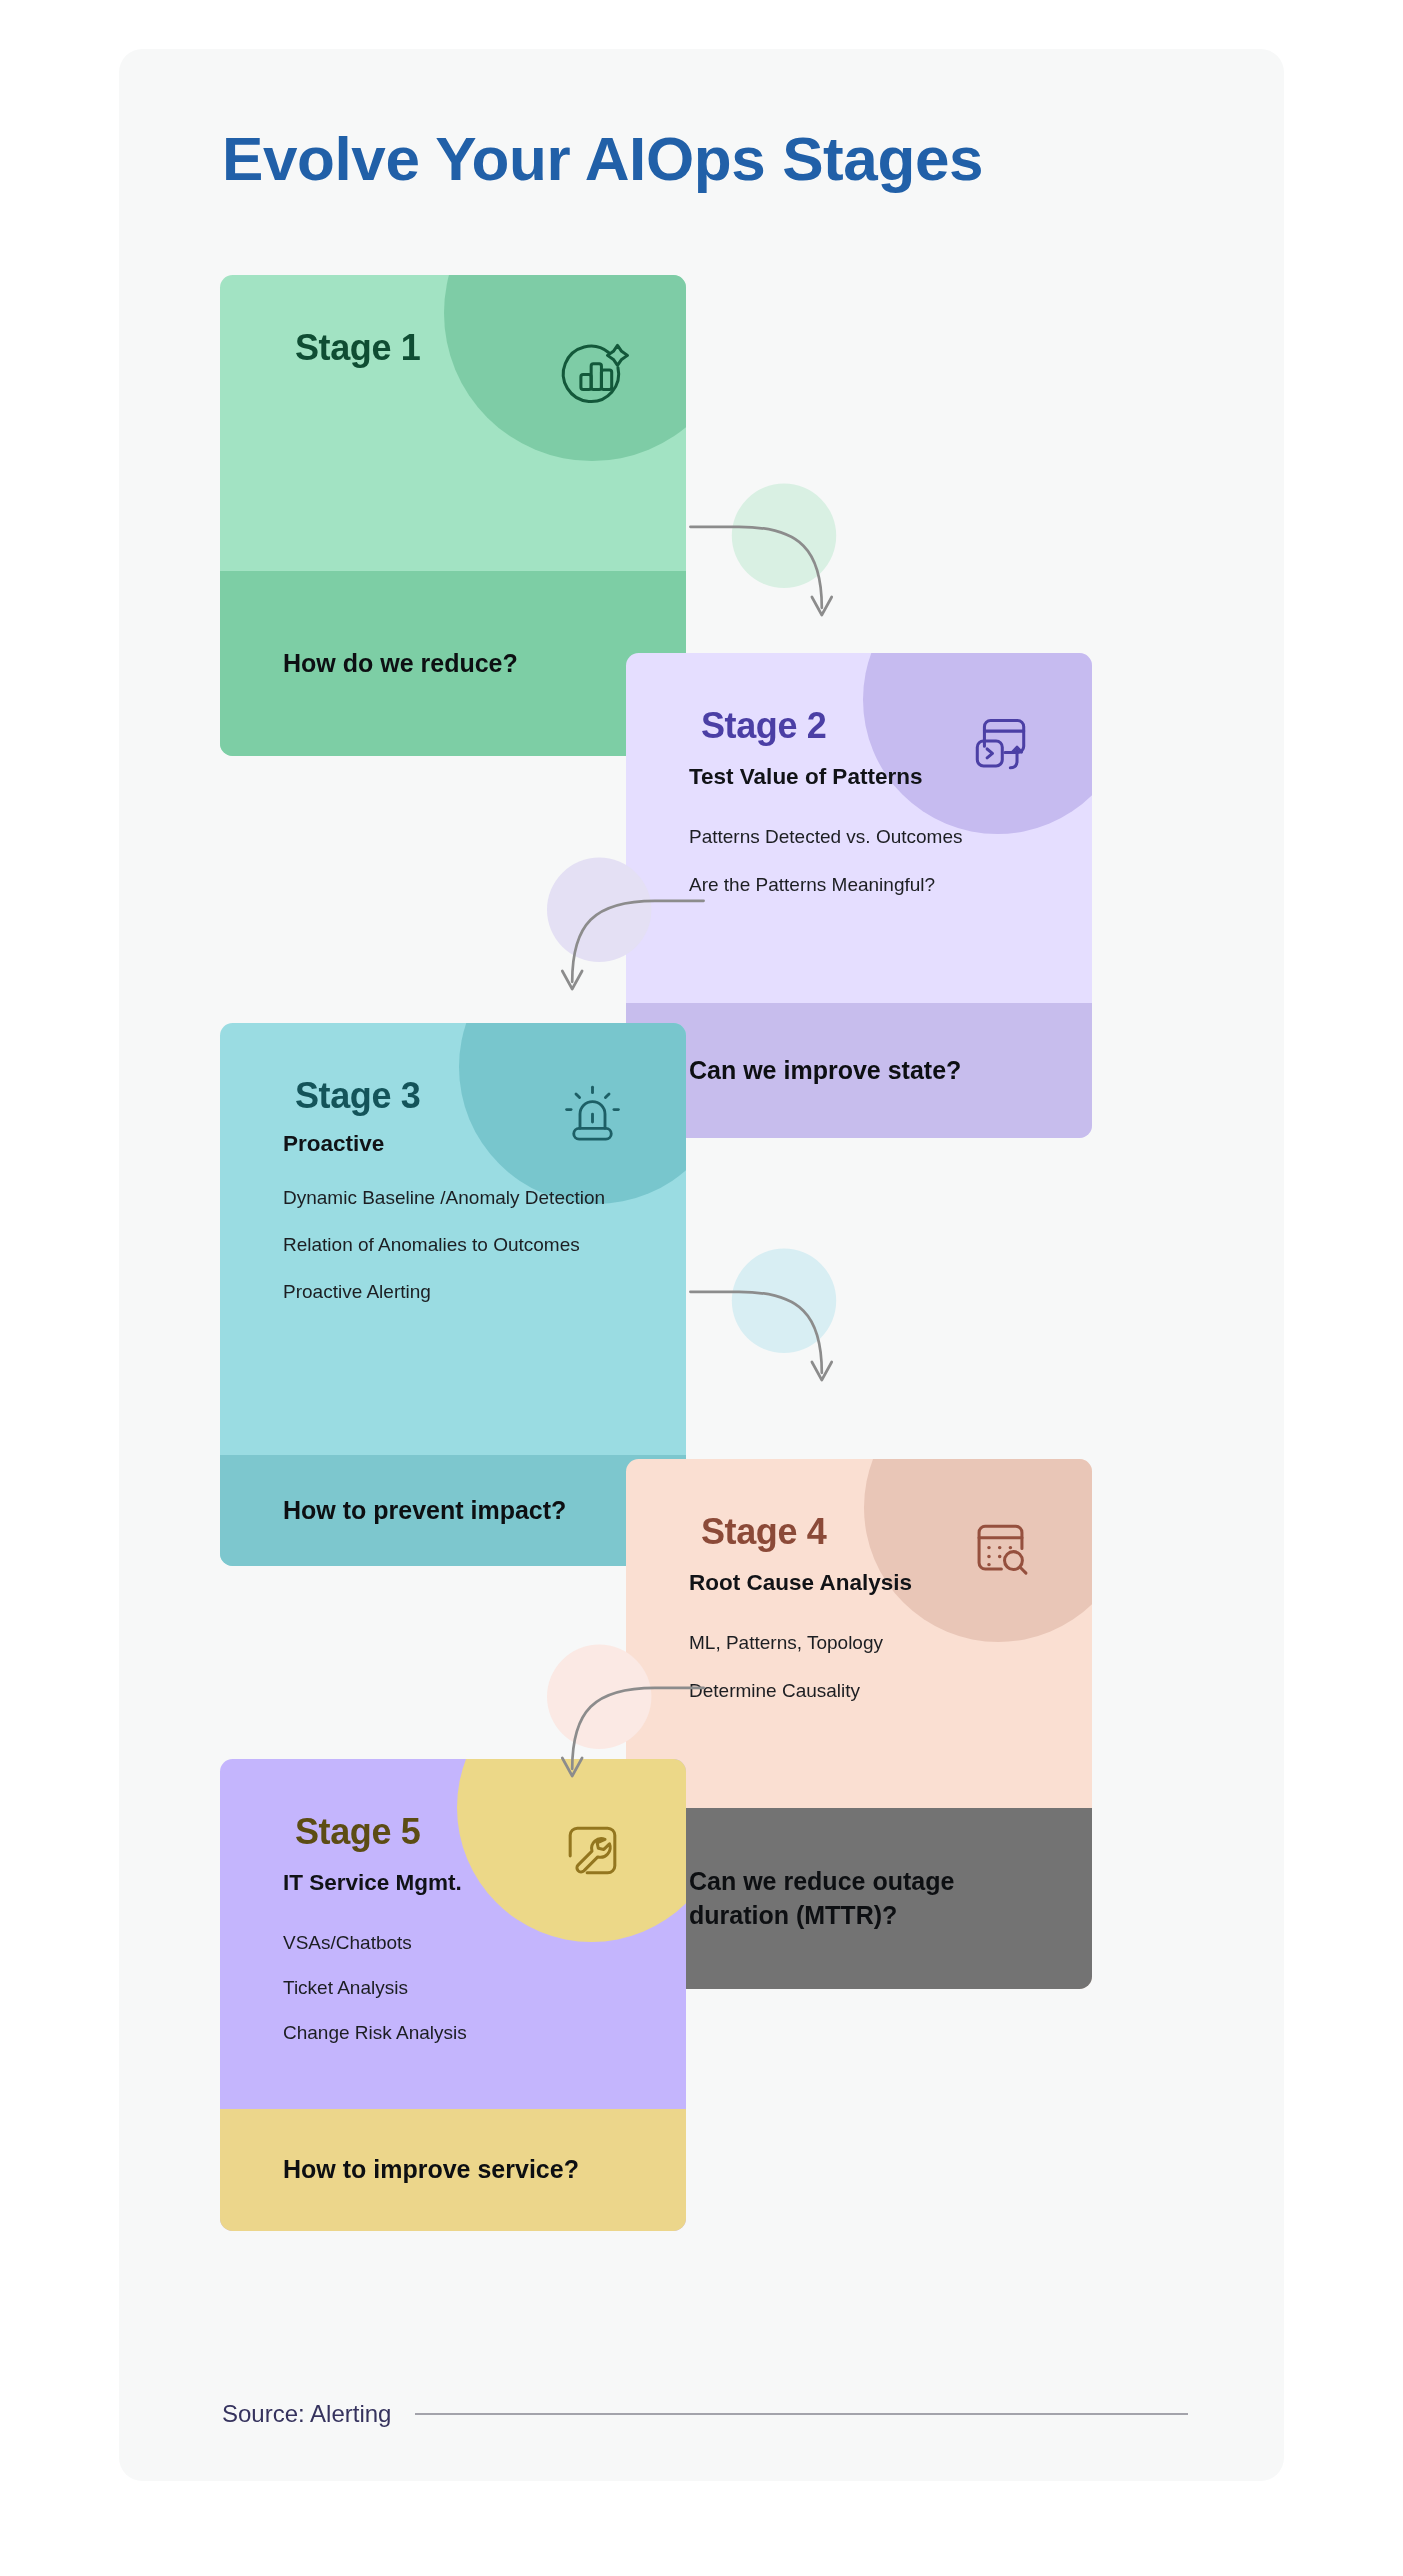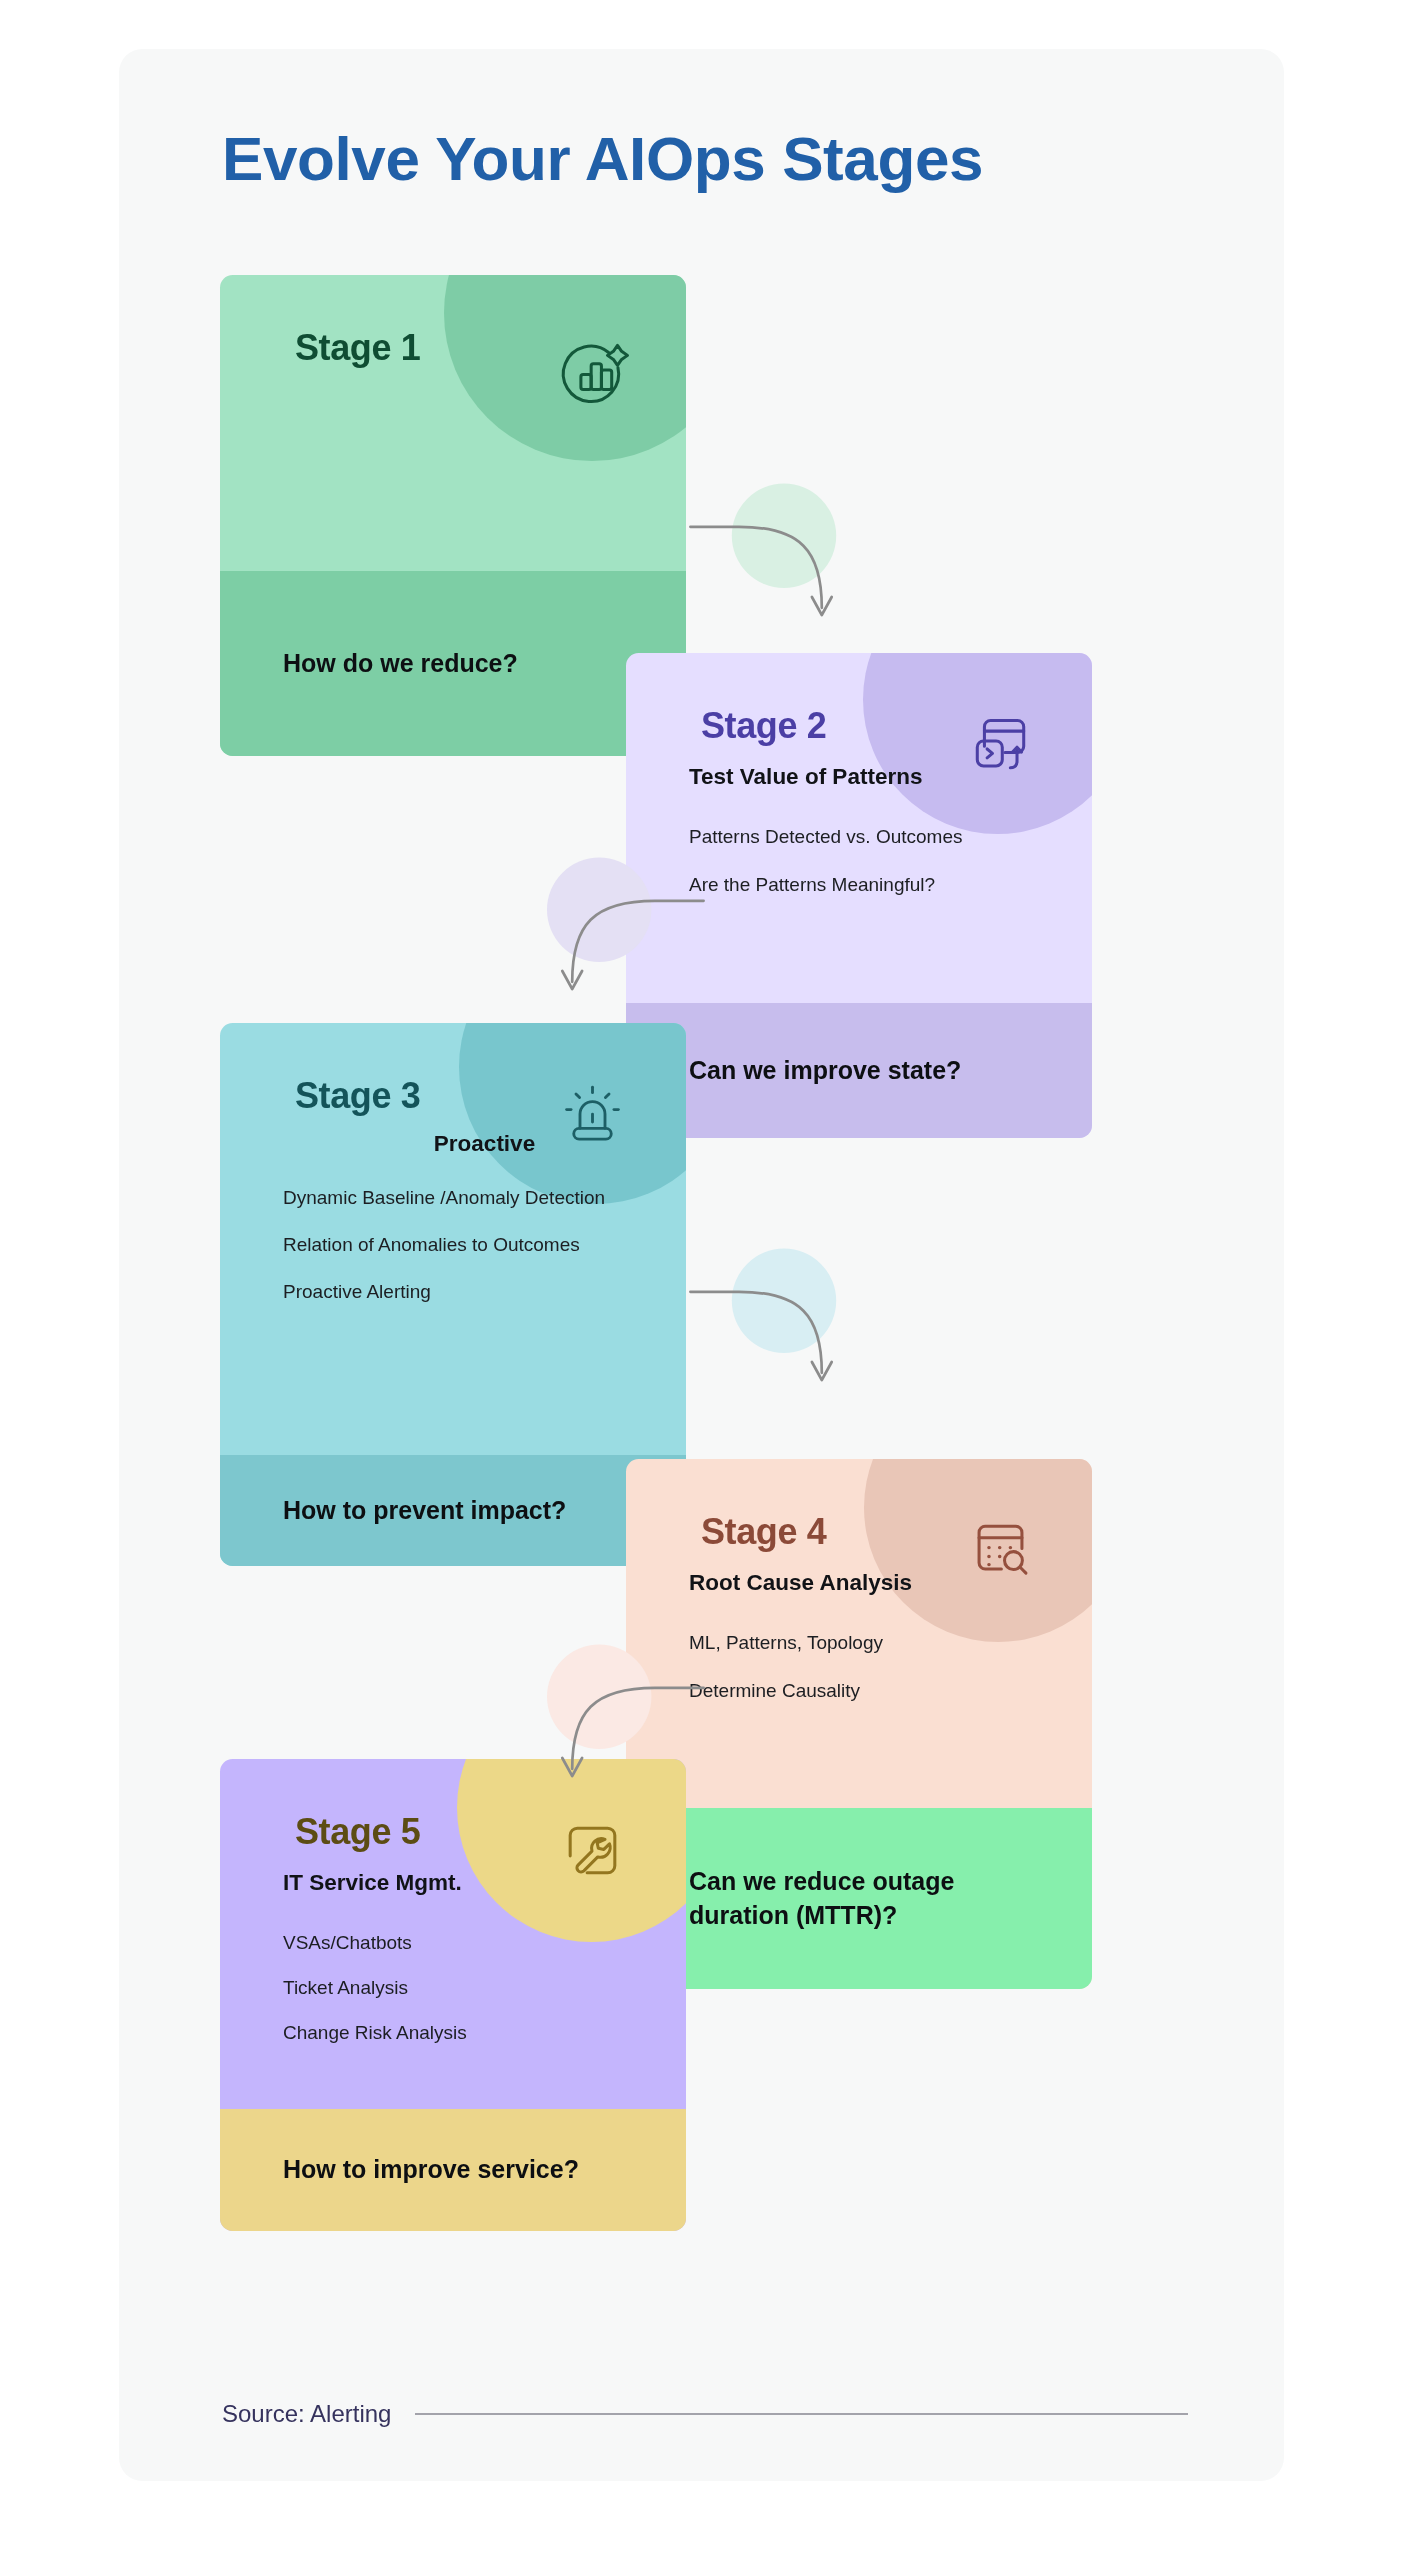--- a/index.html
+++ b/index.html
@@ -126,31 +126,31 @@
   #card-2 .stage-label { color:#4b3fa5; }
   #card-2 .card-footer { height: 135px; background:#c7bded; }
 
   
   #card-3 { left: 101px;  top: 974px; width: 466px; height: 543px; background:#9adce2; }
   #card-3 .card-body { height: 431px; }
   #card-3 .blob { width: 274px; height: 274px; right: -47px; top: -93px; background:#78c6cd; }
   #card-3 .card-icon { right: 56px; top: 50px; }
   #card-3 .stage-label { color:#14545a; }
   #card-3 .card-footer { height: 111px; background:#7dc7ce; }
-  #card-3 .stage-sub { margin-top: 12.6px; text-align: center; }
+  #card-3 .stage-sub { margin-top: 12.6px; }
   #card-3 .bullets { margin-top: 27px; }
   #card-3 .bullets li { margin-bottom: 21.6px; }
 
   
   #card-4 { left: 507px;  top: 1410px; width: 466px; height: 530px; background:#fadfd2; }
   #card-4 .card-body { height: 348px; }
   #card-4 .blob { width: 269px; height: 269px; right: -41px; top: -86px; background:#e9c6b7; }
   #card-4 .card-icon { right: 54px; top: 52px; }
   #card-4 .stage-label { color:#8b4a38; }
-  #card-4 .card-footer { height: 181px; background:#86efac; align-items: center; }
+  #card-4 .card-footer { height: 181px; background:#737373; align-items: center; }
 
   
   #card-5 { left: 101px;  top: 1710px; width: 466px; height: 472px; background:#c4b5fd; }
   #card-5 .card-body { height: 349px; }
   #card-5 .blob { width: 269px; height: 269px; right: -40px; top: -86px; background:#ecd888; }
   #card-5 .card-icon { right: 56px; top: 54px; }
   #card-5 .stage-label { color:#5c4c14; }
   #card-5 .card-footer { height: 122px; background:#ecd68b; }
   #card-5 .bullets li { margin-bottom: 20px; }
 

